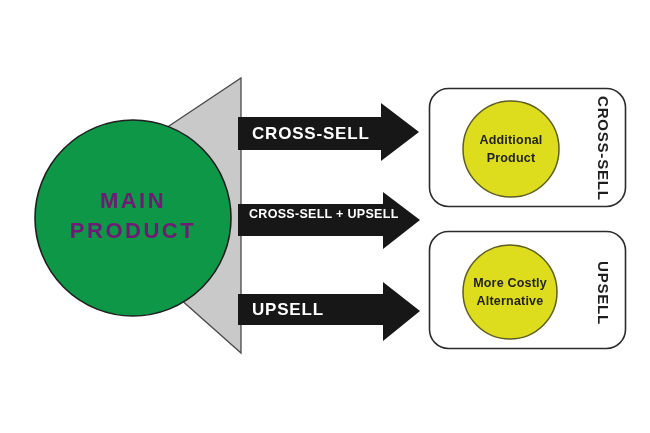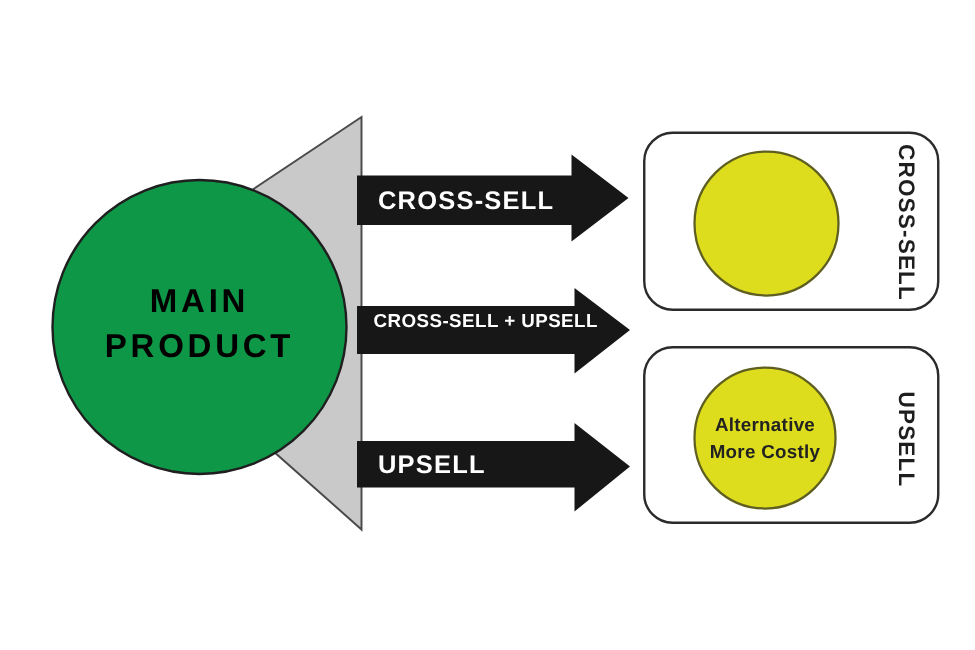--- a/index.html
+++ b/index.html
@@ -21,21 +21,21 @@
   .main-circle{stroke:#1f1f1f;stroke-width:1.6px;}
   .arrow{stroke:none;}
   .result-box{fill:#ffffff;stroke:#2b2b2b;stroke-width:1.6px;}
   .result-circle{stroke:#5e5e20;stroke-width:1.5px;}
 
   
   .lbl{position:absolute;box-sizing:border-box;}
 
   .main-label{
     left:33px;top:186px;width:200px;
-    text-align:center;color:#000000;
+    text-align:center;color:#701a75;
     font-size:22px;font-weight:bold;
     letter-spacing:2.5px;line-height:30px;
   }
 
   .arrow-label{
     display:flex;align-items:center;
     color:#ffffff;font-weight:bold;white-space:nowrap;
   }
   .al1{left:252px;top:117px;height:33px;font-size:17px;letter-spacing:0.8px;}
   .al2{left:249px;top:204px;height:20px;font-size:12.5px;letter-spacing:0.3px;}
@@ -82,21 +82,25 @@
 
   <div class="lbl main-label">
     <div>MAIN</div>
     <div>PRODUCT</div>
   </div>
 
   <div class="lbl arrow-label al1">CROSS-SELL</div>
   <div class="lbl arrow-label al2">CROSS-SELL + UPSELL</div>
   <div class="lbl arrow-label al3">UPSELL</div>
 
+  <div class="lbl circle-label cl1">
+    <div>Additional</div>
+    <div>Product</div>
+  </div>
   <div class="lbl circle-label cl2">
+    <div>More Costly</div>
     <div>Alternative</div>
-    <div>More Costly</div>
   </div>
 
   <div class="lbl side-label sl1">CROSS-SELL</div>
   <div class="lbl side-label sl2">UPSELL</div>
 
 </div>
 
 </body></html>

